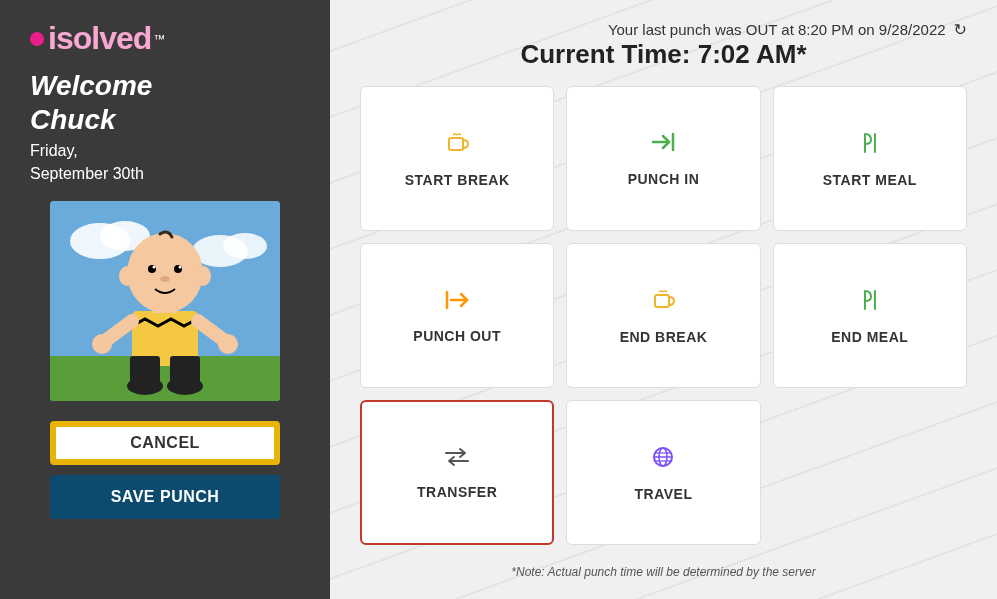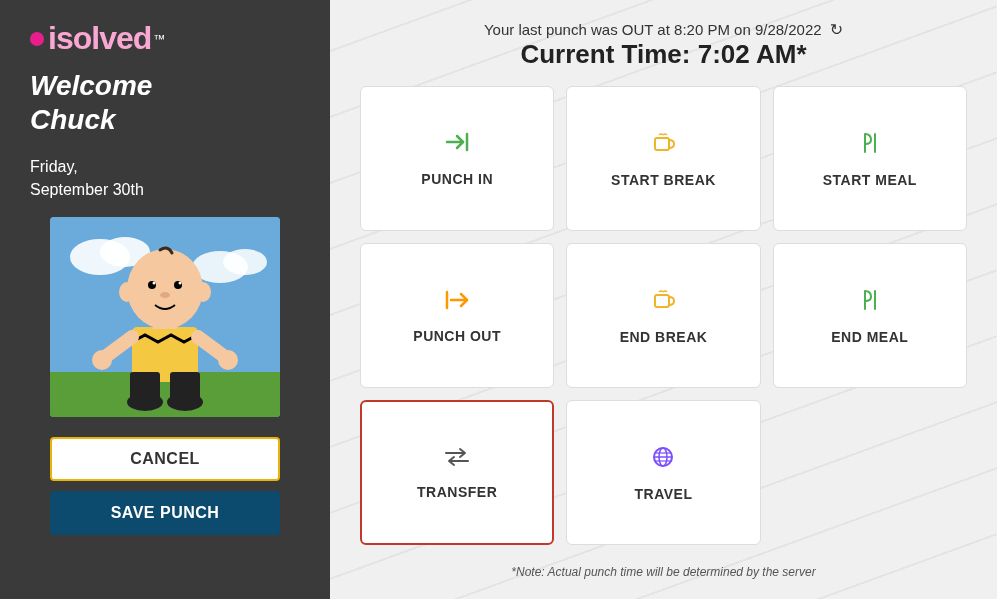--- a/index.html
+++ b/index.html
@@ -56,21 +56,21 @@
       margin-left: 2px;
     }
 
     .welcome-text {
       color: white;
       font-size: 28px;
       font-style: italic;
       font-weight: bold;
       width: 100%;
       line-height: 1.2;
-      margin-bottom: 20px;
+      margin-bottom: 4px;
     }
 
     .date-text {
       color: white;
       font-size: 16px;
       width: 100%;
       margin-bottom: 16px;
       line-height: 1.4;
     }
 
@@ -87,21 +87,21 @@
     
     .avatar-scene {
       width: 100%;
       height: 100%;
     }
 
     .btn-cancel {
       width: 230px;
       height: 44px;
       background: white;
-      border: 2px solid #eab308;
+      border: 6px solid #eab308;
       border-radius: 4px;
       font-size: 16px;
       font-weight: bold;
       color: #333;
       cursor: pointer;
       margin-bottom: 10px;
       letter-spacing: 0.5px;
     }
 
     .btn-save {
@@ -150,21 +150,21 @@
       position: relative;
       z-index: 1;
       margin-bottom: 16px;
     }
 
     .last-punch-line {
       font-size: 15px;
       color: #333;
       display: flex;
       align-items: center;
-      justify-content: center;
+      justify-content: flex-end;
       gap: 8px;
     }
 
     .refresh-icon {
       color: #333;
       font-size: 16px;
       cursor: pointer;
     }
 
     .current-time {
@@ -314,43 +314,43 @@
 
   <div class="header-info">
     <div class="last-punch-line">
       <span>Your last punch was OUT at 8:20 PM on 9/28/2022</span>
       <span class="refresh-icon">↻</span>
     </div>
     <div class="current-time">Current Time: 7:02 AM*</div>
   </div>
 
   <div class="punch-grid">
-
-    <div class="punch-btn">
-      <span class="icon icon-green" style="font-size:26px;">
-        <svg width="28" height="24" viewBox="0 0 28 24" fill="none" xmlns="http://www.w3.org/2000/svg">
-          <line x1="4" y1="12" x2="20" y2="12" stroke="#4caf50" stroke-width="2.5" stroke-linecap="round"></line>
-          <polyline points="14,6 20,12 14,18" stroke="#4caf50" stroke-width="2.5" fill="none" stroke-linecap="round" stroke-linejoin="round"></polyline>
-          <line x1="24" y1="4" x2="24" y2="20" stroke="#4caf50" stroke-width="2.5" stroke-linecap="round"></line>
-        </svg>
-      </span>
-      <span class="label">PUNCH IN</span>
-    </div>
 
     <div class="punch-btn">
       <span class="icon icon-yellow">
         <svg width="26" height="26" viewBox="0 0 26 26" fill="none" xmlns="http://www.w3.org/2000/svg">
           <rect x="5" y="8" width="14" height="12" rx="2" stroke="#f0b429" stroke-width="2" fill="none"></rect>
           <path d="M19 10 Q24 10 24 14 Q24 18 19 18" stroke="#f0b429" stroke-width="2" fill="none"></path>
           <line x1="9" y1="20" x2="17" y2="20" stroke="#f0b429" stroke-width="2" stroke-linecap="round"></line>
           <path d="M9 5 Q11 3 13 5" stroke="#f0b429" stroke-width="1.5" fill="none"></path>
           <path d="M13 5 Q15 3 17 5" stroke="#f0b429" stroke-width="1.5" fill="none"></path>
         </svg>
       </span>
       <span class="label">START BREAK</span>
+    </div>
+
+    <div class="punch-btn">
+      <span class="icon icon-green" style="font-size:26px;">
+        <svg width="28" height="24" viewBox="0 0 28 24" fill="none" xmlns="http://www.w3.org/2000/svg">
+          <line x1="4" y1="12" x2="20" y2="12" stroke="#4caf50" stroke-width="2.5" stroke-linecap="round"></line>
+          <polyline points="14,6 20,12 14,18" stroke="#4caf50" stroke-width="2.5" fill="none" stroke-linecap="round" stroke-linejoin="round"></polyline>
+          <line x1="24" y1="4" x2="24" y2="20" stroke="#4caf50" stroke-width="2.5" stroke-linecap="round"></line>
+        </svg>
+      </span>
+      <span class="label">PUNCH IN</span>
     </div>
 
     <div class="punch-btn">
       <span class="icon icon-green">
         <svg width="26" height="26" viewBox="0 0 26 26" fill="none" xmlns="http://www.w3.org/2000/svg">
           <line x1="8" y1="4" x2="8" y2="22" stroke="#4caf50" stroke-width="2" stroke-linecap="round"></line>
           <path d="M8 4 Q14 4 14 10 Q14 14 8 14" stroke="#4caf50" stroke-width="2" fill="none"></path>
           <line x1="18" y1="4" x2="18" y2="22" stroke="#4caf50" stroke-width="2" stroke-linecap="round"></line>
         </svg>
       </span>

